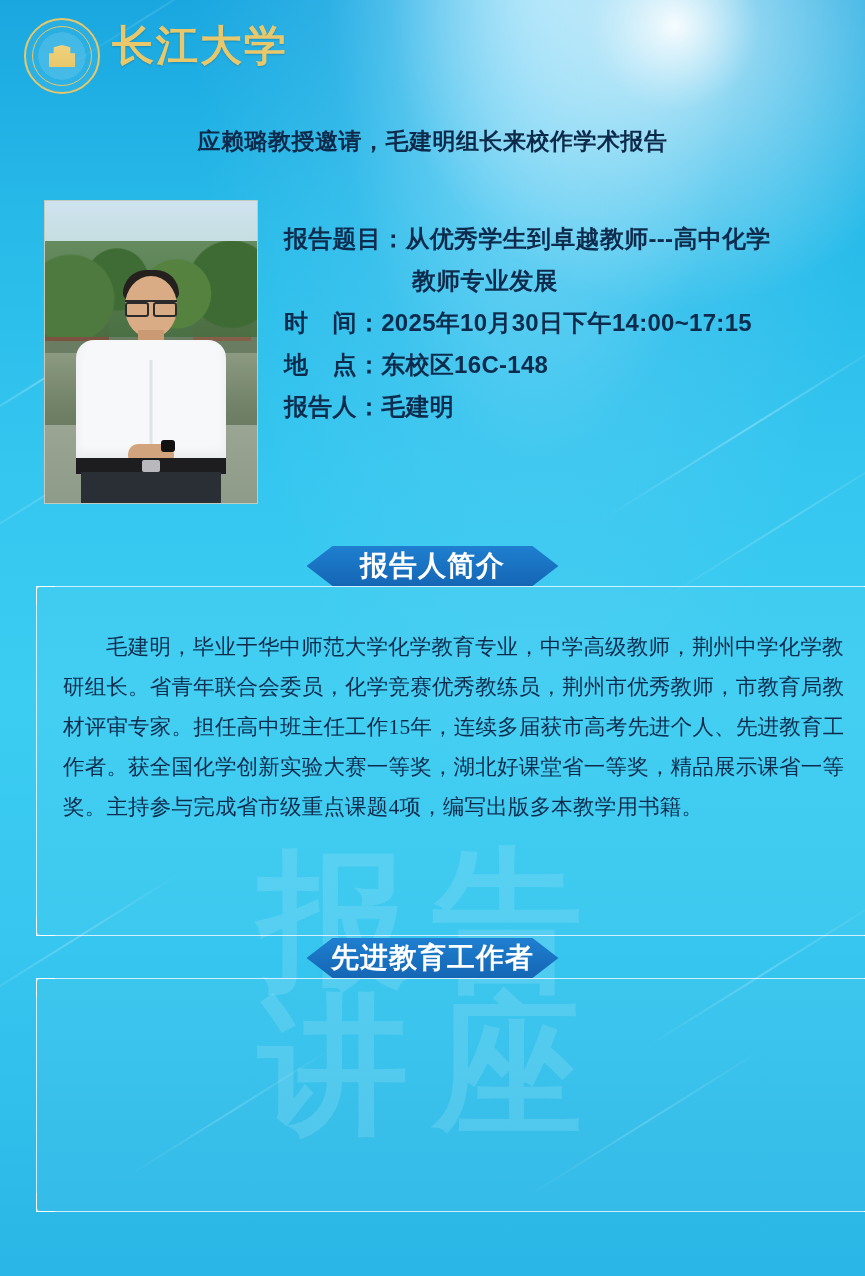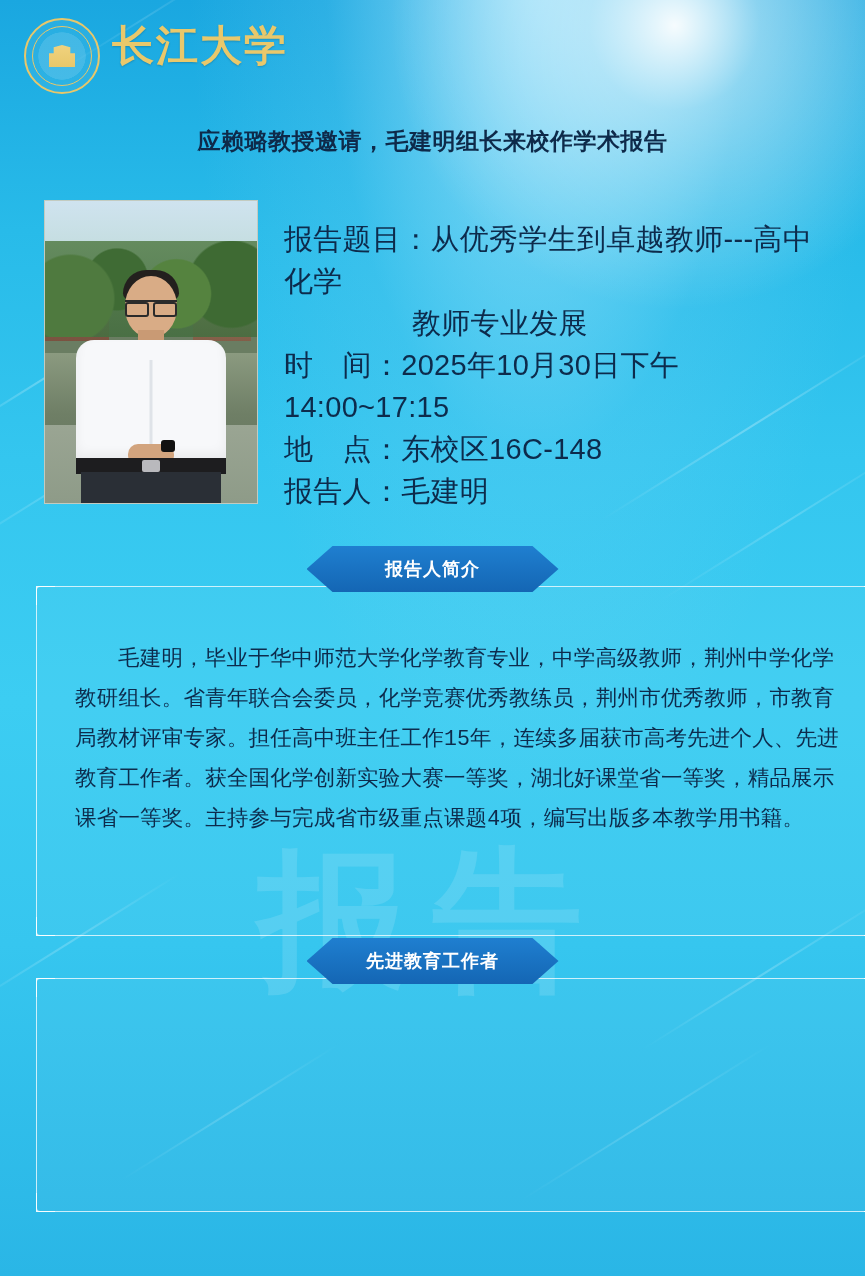--- a/index.html
+++ b/index.html
@@ -103,54 +103,54 @@
   .photo .buckle{position:absolute;left:50%;transform:translateX(-50%);top:192px;width:18px;height:12px;background:#b9b9bd;border-radius:2px;}
   .photo .pants{position:absolute;left:50%;transform:translateX(-50%);top:204px;width:140px;height:32px;background:#2a2f36;}
   .photo .hands{position:absolute;left:50%;transform:translateX(-50%);top:176px;width:46px;height:22px;background:#d2a47e;border-radius:10px;}
   .photo .watch{position:absolute;left:50%;margin-left:10px;top:172px;width:14px;height:12px;background:#111;border-radius:3px;}
   
   .info{
     position:absolute;left:284px;top:218px;width:548px;
     color:#0d2b4c;
   }
   .info .line{
-    font-size:29px;font-weight:400;line-height:42px;letter-spacing:.3px;
+    font-size:24px;font-weight:700;line-height:42px;letter-spacing:.3px;
   }
   .info .title-l1{padding-left:0;}
   .info .title-l2{padding-left:128px;}
   
   .ribbon{
     position:absolute;left:50%;transform:translateX(-50%);
-    width:252px;height:46px;
+    width:252px;height:40px;
     background:linear-gradient(180deg,#1f7fd0,#1466b4);
-    color:#fff;font-size:18px;font-weight:700;
+    color:#fff;font-size:28px;font-weight:700;
     display:flex;align-items:center;justify-content:center;
     clip-path:polygon(26px 0,226px 0,252px 50%,226px 100%,26px 100%,0 50%);
     letter-spacing:1px;
     z-index:3;
   }
   .panel{
     position:absolute;left:36px;width:793px;
     border:1px solid rgba(255,255,255,.75);
     border-radius:4px;
     background:rgba(255,255,255,0.04);
   }
   .panel .corner{position:absolute;width:18px;height:18px;border:0;}
   .panel .c1{left:-1px;top:-1px;border-top:1px solid rgba(255,255,255,.9);border-left:1px solid rgba(255,255,255,.9);}
   .panel .c2{right:-1px;top:-1px;border-top:1px solid rgba(255,255,255,.9);border-right:1px solid rgba(255,255,255,.9);}
   .panel .c3{left:-1px;bottom:-1px;border-bottom:1px solid rgba(255,255,255,.9);border-left:1px solid rgba(255,255,255,.9);}
   .panel .c4{right:-1px;bottom:-1px;border-bottom:1px solid rgba(255,255,255,.9);border-right:1px solid rgba(255,255,255,.9);}
   .panel p{
-    margin:12px;
+    margin:0;
     color:#0d2b4c;
     font-size:21.5px;
     line-height:40px;
     text-indent:2em;
     letter-spacing:.2px;
-    font-family:Liberation Mono, monospace;
+    font-family:Liberation Serif, serif;
   }
   #bio-panel{top:586px;min-height:282px;padding:40px 26px 26px;}
   #content-panel{top:978px;min-height:168px;padding:38px 26px 26px;}
   #bio-ribbon{top:546px;}
   #content-ribbon{top:938px;}
 </style>
 </head>
 <body>
 
 <div class="poster">
@@ -161,20 +161,21 @@
     <i style="left:600px;top:520px;width:360px;transform:rotate(-32deg);opacity:.7;"></i>
     <i style="left:660px;top:600px;width:300px;transform:rotate(-32deg);opacity:.5;"></i>
     <i style="left:-40px;top:1010px;width:260px;transform:rotate(-32deg);opacity:.55;"></i>
     <i style="left:640px;top:1050px;width:300px;transform:rotate(-32deg);opacity:.55;"></i>
     <i style="left:120px;top:1180px;width:260px;transform:rotate(-32deg);opacity:.45;"></i>
     <i style="left:520px;top:1200px;width:300px;transform:rotate(-32deg);opacity:.45;"></i>
     <i style="left:60px;top:70px;width:200px;transform:rotate(-32deg);opacity:.35;"></i>
   </div>
 
   <div class="wm">报告</div>
+  <div class="wm wm2">讲座</div>
 
   <div class="logo">
     <div class="crest">
       <div class="cc"></div>
     </div>
     <div class="name">长江大学</div>
   </div>
 
   <div class="headline">应赖璐教授邀请，毛建明组长来校作学术报告</div>
 

